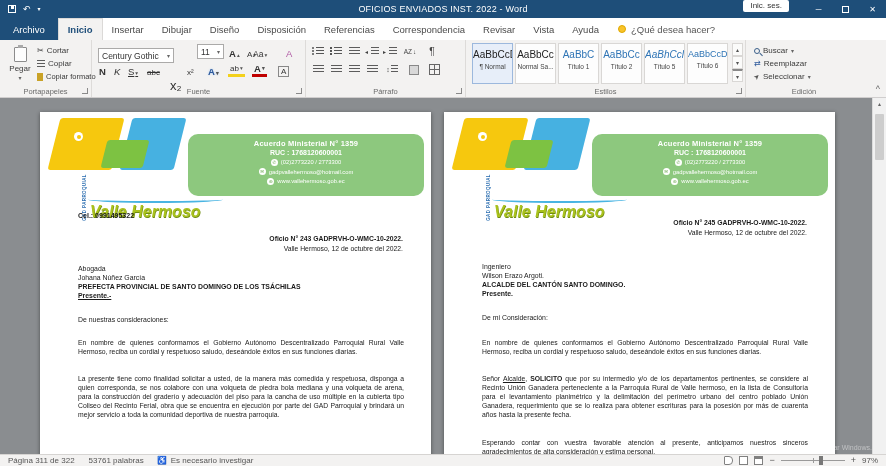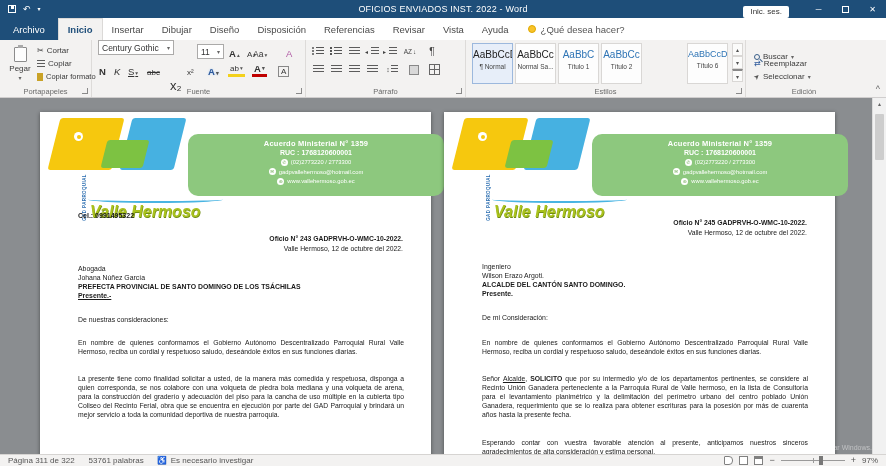--- a/index.html
+++ b/index.html
@@ -6,21 +6,21 @@
   body{margin:0;background:#444;font-family:"Liberation Sans",sans-serif}
   .screen{position:relative;width:886px;height:466px;background:#8a8d90;overflow:hidden;font-family:"Liberation Sans",sans-serif;user-select:none}
 
   
   .titlebar{position:absolute;top:0;left:0;width:100%;height:18px;background:#1e4e79;color:#fff;display:flex;align-items:center}
   .qat{display:flex;align-items:center;gap:7px;margin-left:8px;z-index:2}
   .save-ic{display:inline-block;width:8px;height:8px;border:1px solid #fff;position:relative}
   .save-ic::after{content:"";position:absolute;top:0;left:2px;width:3px;height:3px;background:#fff}
   .qat .g{font-size:9px;line-height:1;color:#fff}
   .tb-title{position:absolute;left:0;right:0;text-align:center;font-size:9px;letter-spacing:.2px;pointer-events:none}
-  .tb-right{margin-left:auto;display:flex;align-items:flex-end;height:100%;z-index:2}
+  .tb-right{margin-left:auto;display:flex;align-items:flex-start;height:100%;z-index:2}
   .signin{background:#fff;color:#333;font-size:8px;padding:1px 7px;border-radius:2px;margin-right:16px;line-height:10px}
   .winbtn{width:27px;height:100%;display:flex;align-items:center;justify-content:center;font-size:8px;color:#fff}
   .restore-ic{width:7px;height:7px;border:1px solid #fff}
 
   
   .tabsrow{position:absolute;top:18px;left:0;width:100%;height:22px;background:#fff;display:flex;align-items:stretch;font-size:9.5px;color:#4a4a4a}
   .tab{display:flex;align-items:center;padding:4px 9px}
   .tab.archivo{background:#1e4e79;color:#fff;padding:0 13px}
   .tab.active{background:#f3f2f1;color:#1e4e79;border:1px solid #dbd9d7;border-bottom:none;font-weight:bold}
   .helpbox{display:flex;align-items:center;gap:5px;padding:0 10px;color:#555}
@@ -65,21 +65,21 @@
   .rib-collapse{position:absolute;right:6px;bottom:3px;font-size:9px;color:#666}
 
   
   .docarea{position:absolute;top:98px;left:0;right:0;bottom:12px;background:#8a8d90;overflow:hidden}
   .page{position:absolute;top:14px;width:391px;height:600px;background:#fff;box-shadow:0 1px 4px rgba(0,0,0,.45);color:#1a1a1a}
   .lg-y{position:absolute;left:14px;top:6px;width:64px;height:52px;background:#f6c80e;transform:skewX(-14deg);border-radius:3px}
   .lg-b{position:absolute;left:86px;top:6px;width:54px;height:52px;background:#46b1e1;transform:skewX(-14deg);border-radius:3px}
   .lg-g{position:absolute;left:64px;top:28px;width:42px;height:28px;background:#7dc242;transform:skewX(-14deg);border-radius:3px}
   .lg-f{position:absolute;left:34px;top:20px;width:9px;height:9px;background:#fff;border-radius:50%}
   .lg-f::after{content:"";position:absolute;left:2.5px;top:2.5px;width:4px;height:4px;background:#f6c80e;border-radius:50%}
-  .lh-green{position:absolute;left:148px;top:22px;width:256px;height:62px;background:#8dc87e;border-radius:10px;color:#fff;text-align:center;padding-top:5px}
+  .lh-green{position:absolute;left:148px;top:22px;width:236px;height:62px;background:#8dc87e;border-radius:10px;color:#fff;text-align:center;padding-top:5px}
   .lh-l1{font-size:7.5px;font-weight:bold;letter-spacing:.2px}
   .lh-l2{font-size:7px;font-weight:bold;margin-top:1px}
   .lh-c{font-size:5.8px;margin-top:2.5px;display:flex;align-items:center;justify-content:center;gap:3px}
   .lh-ic{display:inline-block;width:7px;height:7px;background:#fff;color:#6aa84f;border-radius:50%;font-size:4.5px;line-height:7px;text-align:center}
   .brand{position:absolute;left:42px;top:62px;display:flex;align-items:flex-end;gap:3px}
   .brand-sub{writing-mode:vertical-rl;transform:rotate(180deg);font-size:4.5px;font-weight:bold;color:#2a6db0;letter-spacing:.4px}
   .brand-main{font-size:16px;font-weight:bold;font-style:italic;color:#aac21d;text-shadow:.5px .5px 0 #6f8c12;white-space:nowrap}
   .brand-swoosh{position:absolute;left:48px;top:84px;width:135px;height:7px;border-bottom:2px solid #49b4e2;border-radius:50%}
   .cel{position:absolute;left:38px;top:100px;font-size:7px;font-weight:bold}
   .oficio{position:absolute;right:28px;text-align:right;font-size:6.8px;line-height:9.5px}
@@ -129,20 +129,21 @@
   </div>
 
   <div class="tabsrow">
     <span class="tab archivo">Archivo</span>
     <span class="tab active">Inicio</span>
     <span class="tab">Insertar</span>
     <span class="tab">Dibujar</span>
     <span class="tab">Diseño</span>
     <span class="tab">Disposición</span>
     <span class="tab">Referencias</span>
+    <span class="tab">Correspondencia</span>
     <span class="tab">Revisar</span>
     <span class="tab">Vista</span>
     <span class="tab">Ayuda</span>
     <span class="helpbox">
       <span class="bulb"></span>
       <span>¿Qué desea hacer?</span>
     </span>
   </div>
 
   <div class="ribbon">
@@ -163,21 +164,21 @@
       </div>
       <div class="sbtn" style="left:37px;top:32px">
         <span class="lic" style="width:6px;height:8px;background:#c9a227"></span>
         <span style="font-size:7.5px">Copiar formato</span>
       </div>
       <div class="rg-label">Portapapeles</div>
       <span class="lnch"></span>
     </div>
 
     <div class="rg" style="left:92px;width:214px">
-      <div class="combo" style="left:6px;top:0;width:76px">
+      <div class="combo" style="left:6px;top:8px;width:76px">
         <span class="cv">Century Gothic</span>
         <span class="car">▾</span>
       </div>
       <div class="combo" style="left:105px;top:4px;width:27px">
         <span class="cv">11</span>
         <span class="car">▾</span>
       </div>
       <div class="fbtn" style="left:135px;top:4px">
         <span class="bold-l">A</span>
           <span class="tiny">▴</span>
@@ -298,35 +299,39 @@
         <div class="st-name">Normal Sa...</div>
       </div>
       <div class="styles-tile" style="left:92px">
         <div class="st-prev blue">AaBbC</div>
         <div class="st-name">Título 1</div>
       </div>
       <div class="styles-tile" style="left:135px">
         <div class="st-prev blue">AaBbCc</div>
         <div class="st-name">Título 2</div>
       </div>
+      <div class="styles-tile" style="left:178px">
+        <div class="st-prev blue" style="font-style:italic">AaBhCcl</div>
+        <div class="st-name">Título 5</div>
+      </div>
       <div class="styles-tile" style="left:221px">
         <div class="st-prev" style="font-size:9px;color:#2e74b5">AaBbCcDc</div>
         <div class="st-name">Título 6</div>
       </div>
       <div class="st-arrows">
         <div>▴</div>
         <div>▾</div>
         <div style="border-top:2px solid #888">▾</div>
       </div>
       <div class="rg-label">Estilos</div>
       <span class="lnch"></span>
     </div>
 
     <div class="rg" style="left:746px;width:116px;border-right:none">
-      <div class="sbtn" style="left:8px;top:12px">
+      <div class="sbtn" style="left:8px;top:6px">
         <span class="mag"></span>
         <span>Buscar</span>
         <span class="car">▾</span>
       </div>
       <div class="sbtn" style="left:8px;top:19px">
         <span style="font-size:8px;color:#2b579a">⇄</span>
         <span>Reemplazar</span>
       </div>
       <div class="sbtn" style="left:8px;top:32px">
         <span style="font-size:7px;color:#555;transform:rotate(-45deg)">➤</span>

